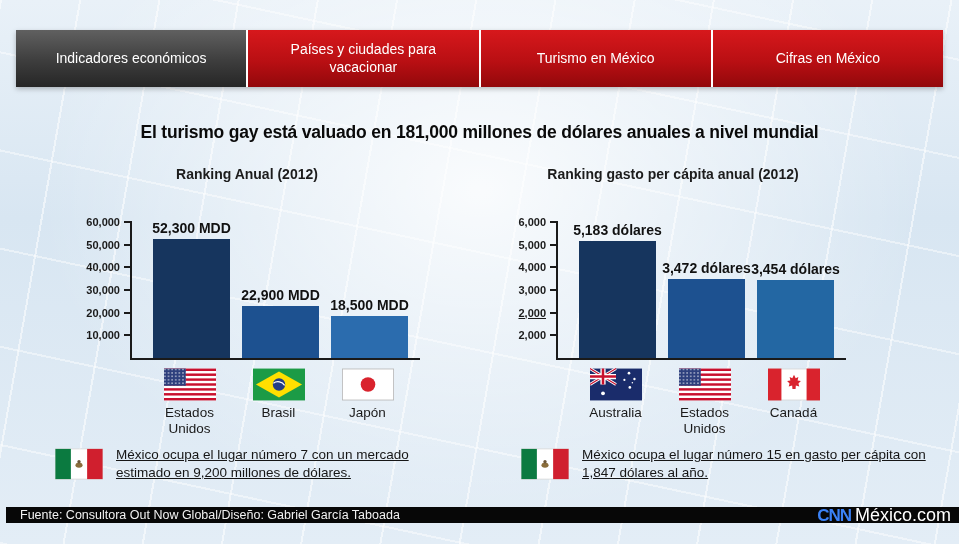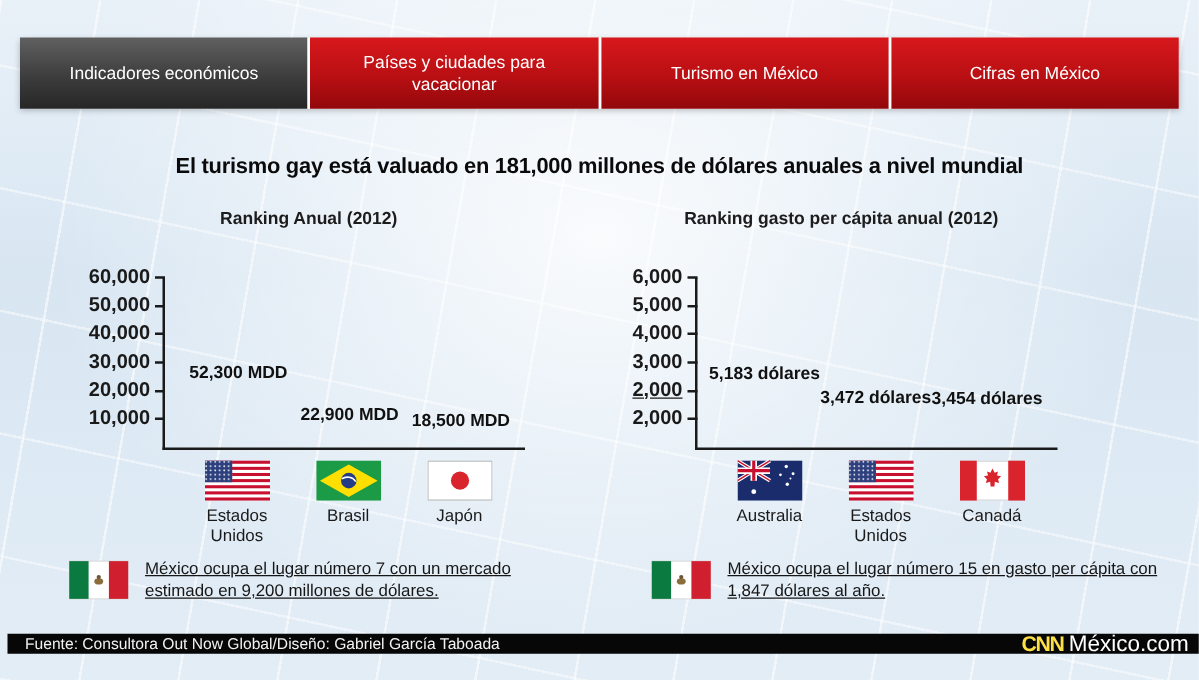--- a/index.html
+++ b/index.html
@@ -24,43 +24,43 @@
        font-size:17.5px;font-weight:700;color:#0a0a0a;letter-spacing:-.2px;}
   
   .chart{position:absolute;top:166px;width:382px;}
   .chart.left{left:56px;}
   .chart.right{left:482px;}
   .chart-title{height:18px;text-align:center;font-size:14px;font-weight:700;color:#1c1c1c;}
   .plot-wrap{margin-top:38px;}
   .plot{position:relative;height:136px;margin-left:74px;width:288px;
         border-left:2px solid #1a1a1a;border-bottom:2px solid #1a1a1a;}
   .ylab{position:absolute;right:100%;margin-right:12px;transform:translateY(-50%);
-        font-size:16px;font-weight:700;color:#1a1a1a;white-space:nowrap;}
+        font-size:11px;font-weight:700;color:#1a1a1a;white-space:nowrap;}
   .ymark{position:absolute;left:-8px;width:8px;height:2px;background:#1a1a1a;}
   .bars{position:absolute;left:0;right:0;top:0;bottom:0;display:flex;align-items:flex-end;
         gap:12px;padding-left:21px;}
-  .col{display:flex;justify-content:flex-end;align-items:center;width:77px;flex:none;}
+  .col{display:flex;flex-direction:column;justify-content:flex-end;align-items:center;width:77px;flex:none;}
   .val{white-space:nowrap;font-size:14px;font-weight:700;color:#111;margin-bottom:3px;}
   .bar{width:100%;}
   .flags{display:flex;gap:12px;padding-left:21px;margin-left:74px;margin-top:8px;}
   .fcol{width:77px;flex:none;display:flex;flex-direction:column;align-items:center;}
   .fcol svg{width:52px;height:33px;display:block;}
   .cat{margin-top:4px;font-size:13.5px;color:#1a1a1a;text-align:center;line-height:1.15;}
   
   .note{position:absolute;top:446px;display:flex;gap:13px;align-items:flex-start;}
   .note.left{left:55px;width:410px;}
   .note.right{left:521px;width:430px;justify-content:center;}
   .note svg{width:48px;height:32px;flex:none;margin-top:2px;}
   .note-text{font-size:13.5px;color:#161616;line-height:1.35;text-decoration:underline;}
   
   .footer{position:absolute;top:507px;left:6px;width:959px;height:16px;background:#070707;
           display:flex;align-items:center;justify-content:space-between;padding:0 14px;box-sizing:border-box;gap:19px;}
   .source{color:#f2f2f2;font-size:12.5px;}
   .brand{display:flex;align-items:baseline;gap:4px;}
-  .brand .cnn{color:#fde047;font-weight:900;font-size:17px;letter-spacing:-1px;}
+  .brand .cnn{color:#3b82f6;font-weight:900;font-size:17px;letter-spacing:-1px;}
   .brand .suffix{color:#fff;font-size:18px;}
 </style>
 </head>
 <body>
 
 <div class="stage">
 
   <div class="nav">
     <div class="tab active">Indicadores económicos</div>
     <div class="tab">Países y ciudades para vacacionar</div>

